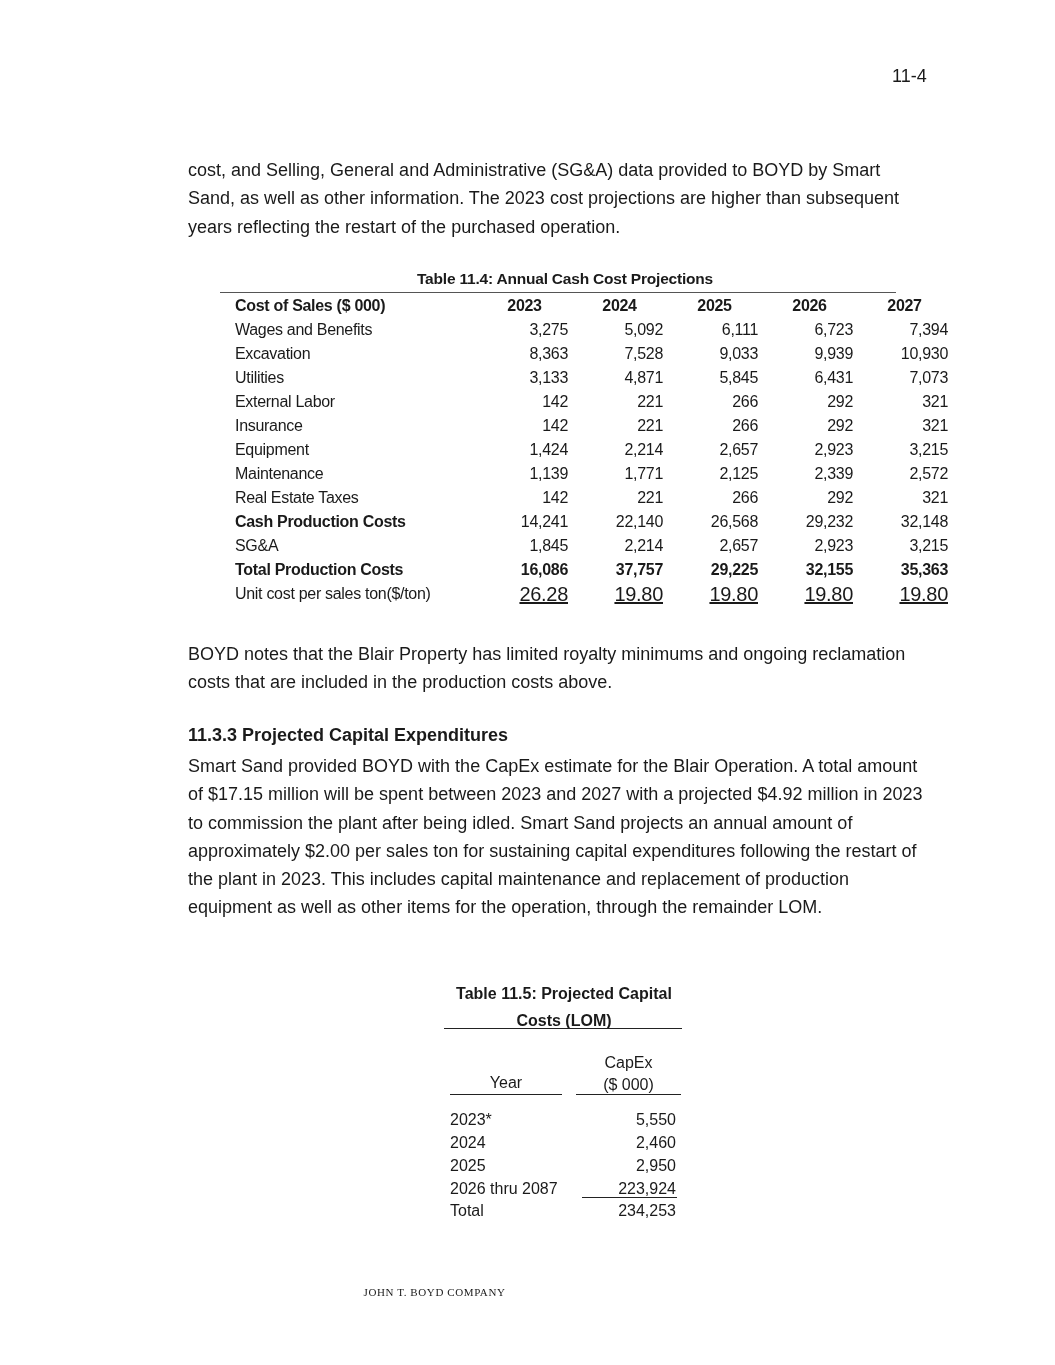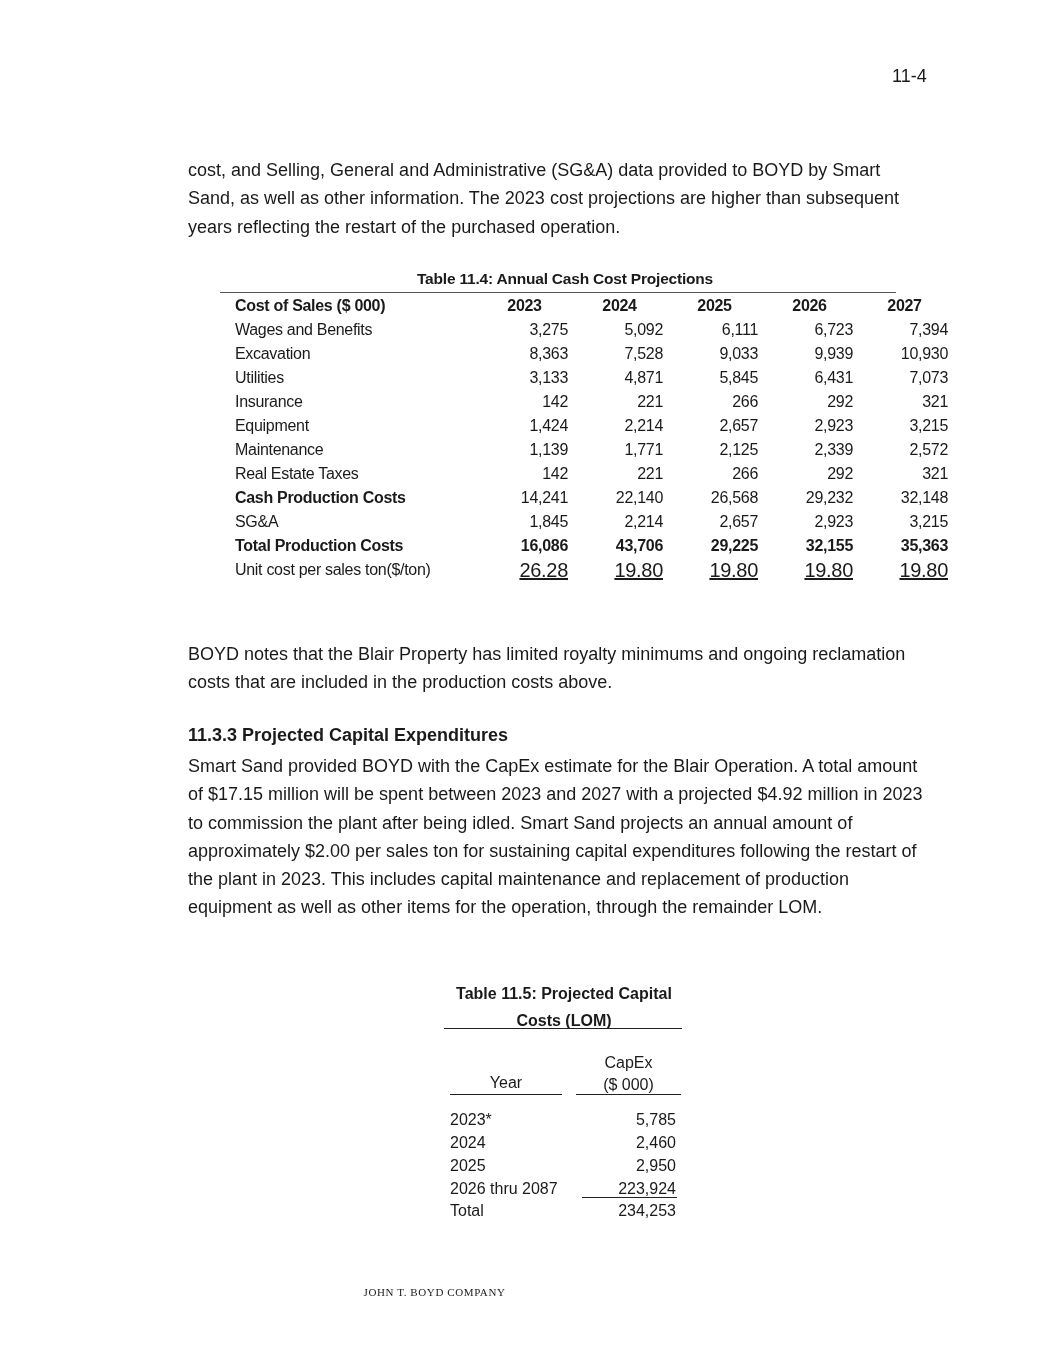--- a/index.html
+++ b/index.html
@@ -84,20 +84,28 @@
       </tr>
       <tr>
         <td class="lbl">Utilities</td>
         <td class="num">3,133</td>
         <td class="num">4,871</td>
         <td class="num">5,845</td>
         <td class="num">6,431</td>
         <td class="num">7,073</td>
       </tr>
       <tr>
+        <td class="lbl">External Labor</td>
+        <td class="num">142</td>
+        <td class="num">221</td>
+        <td class="num">266</td>
+        <td class="num">292</td>
+        <td class="num">321</td>
+      </tr>
+      <tr>
         <td class="lbl">Insurance</td>
         <td class="num">142</td>
         <td class="num">221</td>
         <td class="num">266</td>
         <td class="num">292</td>
         <td class="num">321</td>
       </tr>
       <tr>
         <td class="lbl">Equipment</td>
         <td class="num">1,424</td>
@@ -134,21 +142,21 @@
         <td class="lbl">SG&amp;A</td>
         <td class="num">1,845</td>
         <td class="num">2,214</td>
         <td class="num">2,657</td>
         <td class="num">2,923</td>
         <td class="num">3,215</td>
       </tr>
       <tr class="bold">
         <td class="lbl">Total Production Costs</td>
         <td class="num">16,086</td>
-        <td class="num">43,706</td>
+        <td class="num">37,757</td>
         <td class="num">29,225</td>
         <td class="num">32,155</td>
         <td class="num">35,363</td>
       </tr>
       <tr class="unit">
         <td class="lbl">Unit cost per sales ton($/ton)</td>
         <td class="num">26.28</td>
         <td class="num">19.80</td>
         <td class="num">19.80</td>
         <td class="num">19.80</td>
@@ -171,21 +179,21 @@
   <div>CapEx</div>
   <div>($ 000)</div>
 </div>
 <div class="t5-year">Year</div>
 <div class="t5-rule-y"></div>
 <div class="t5-rule-c"></div>
 <table class="t5">
   <tbody id="t5-body">
       <tr>
         <td class="y">2023*</td>
-        <td class="v">5,785</td>
+        <td class="v">5,550</td>
       </tr>
       <tr>
         <td class="y">2024</td>
         <td class="v">2,460</td>
       </tr>
       <tr>
         <td class="y">2025</td>
         <td class="v">2,950</td>
       </tr>
       <tr>

